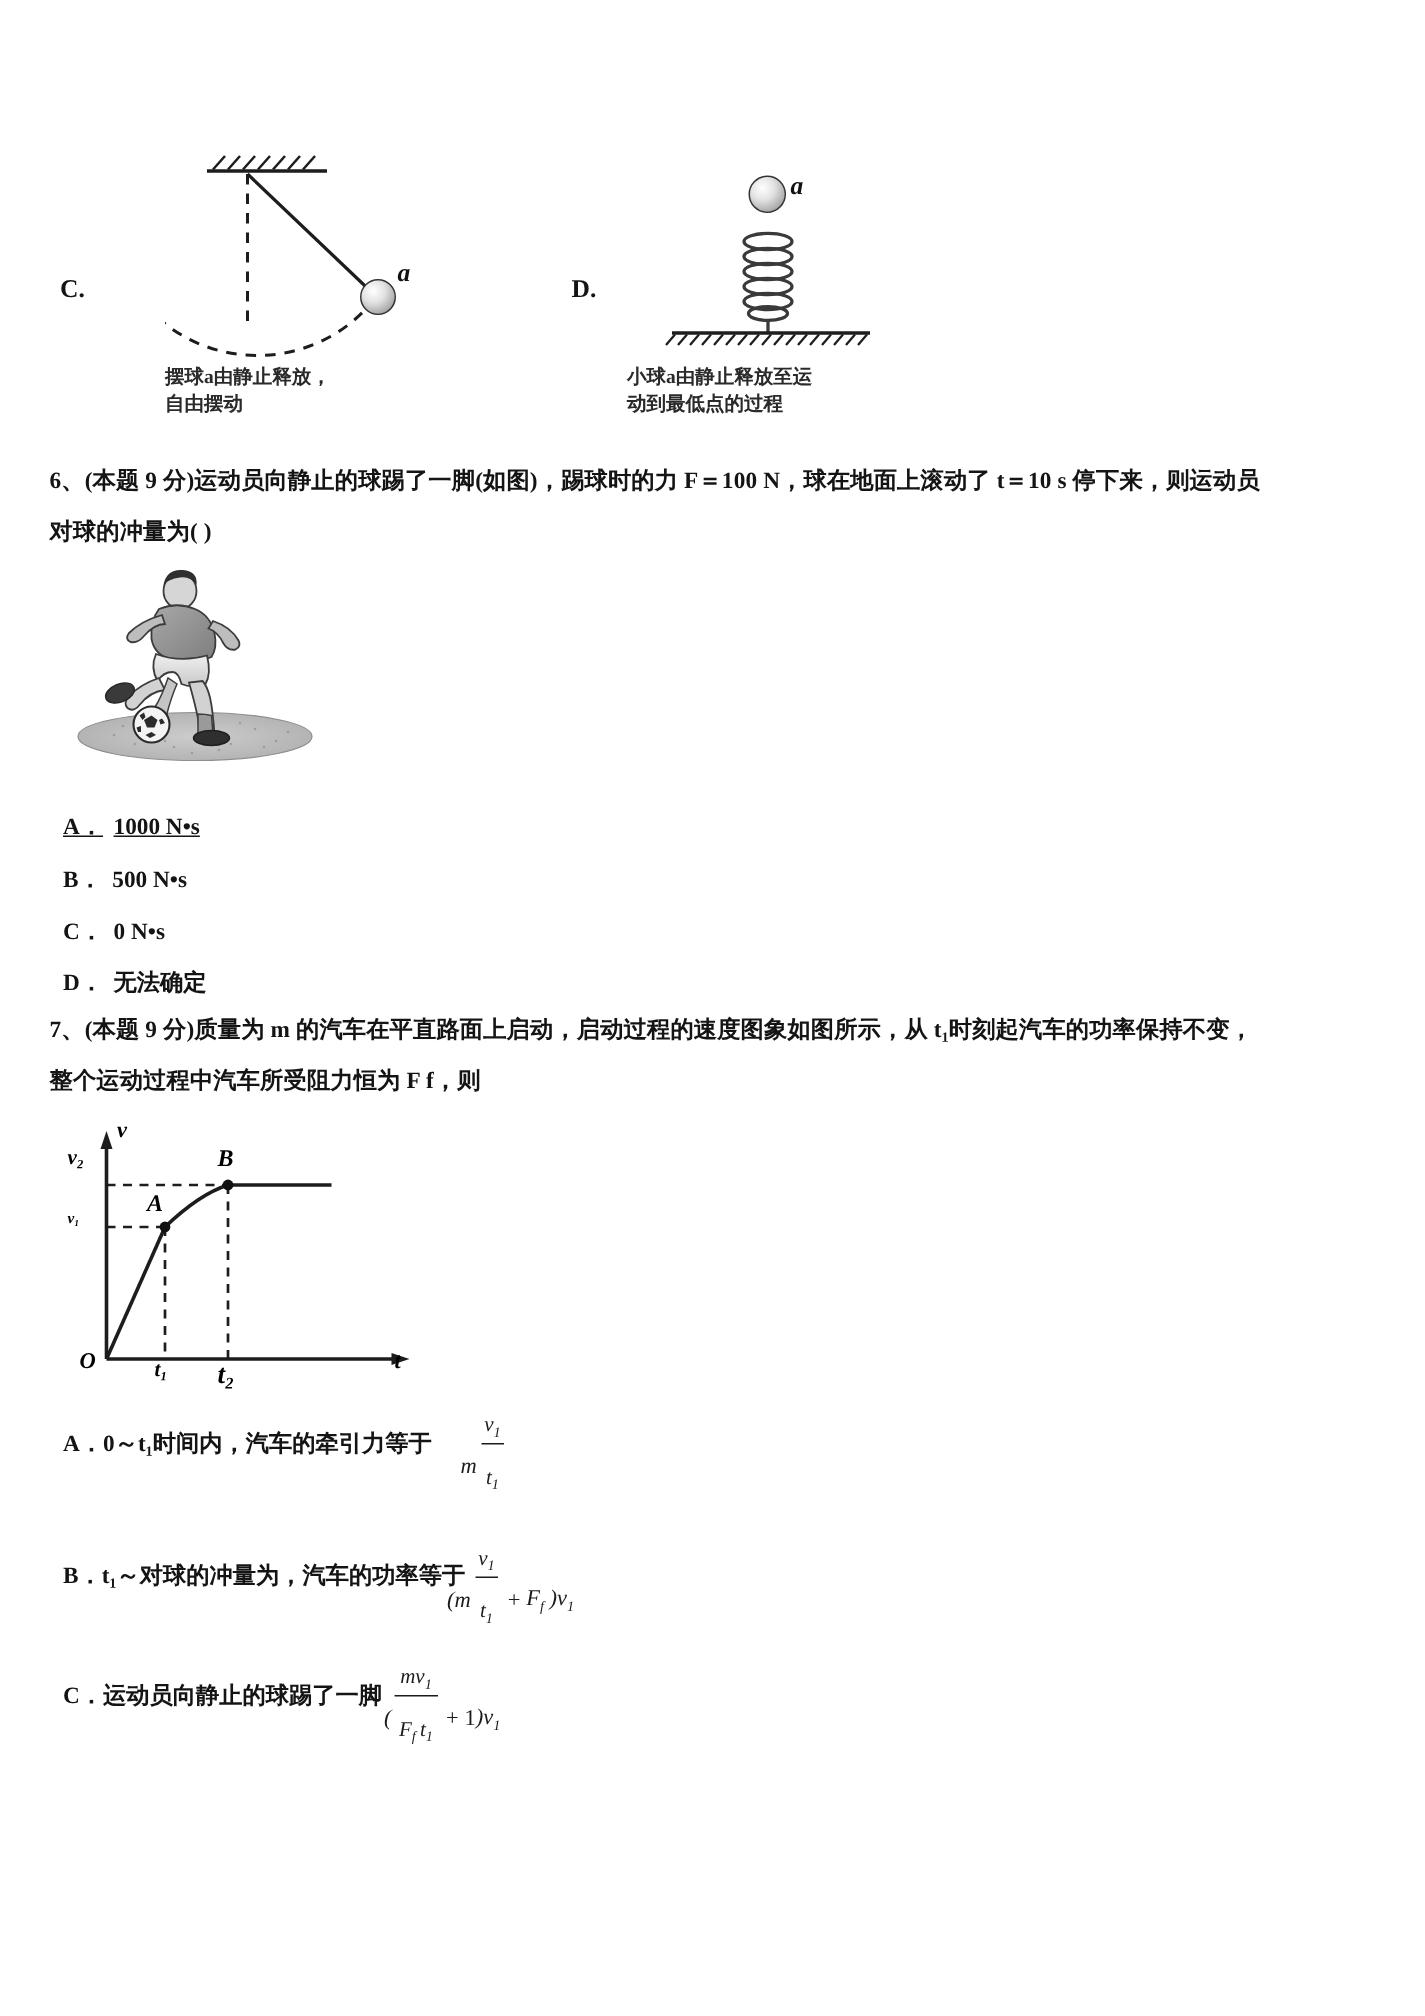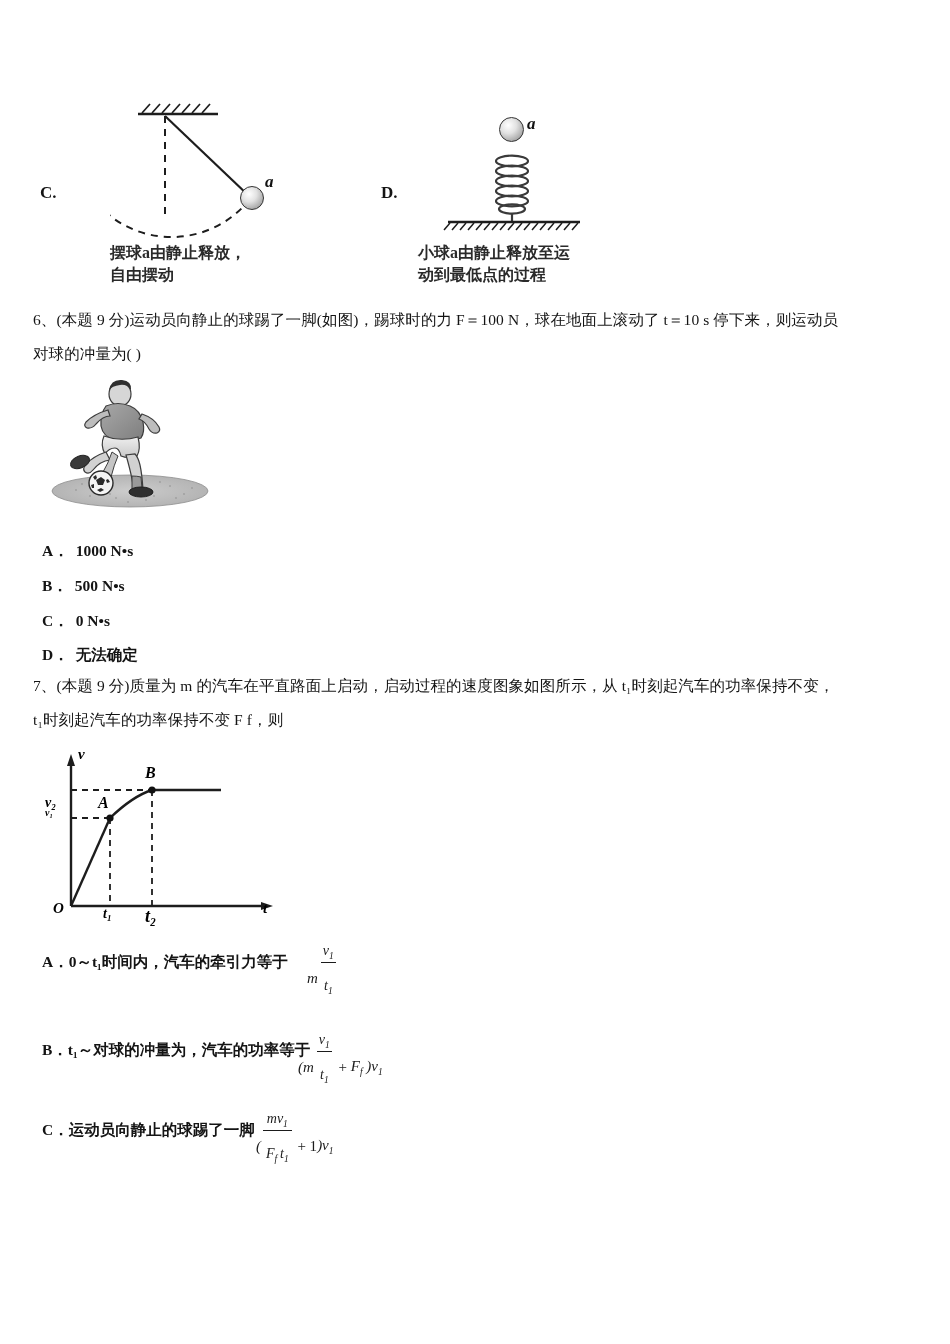--- a/index.html
+++ b/index.html
@@ -14,21 +14,21 @@
     font-family: "Liberation Serif", "DejaVu Serif", serif;
     color: #000000;
     overflow: hidden;
   }
 
   
   .qline {
     position: absolute;
     font-family: "Liberation Serif", "DejaVu Serif", serif;
     font-size: 15.5px;
-    font-weight: normal;
+    font-weight: bold;
     letter-spacing: 0.1px;
     white-space: nowrap;
     color: #141414;
   }
   .opt {
     position: absolute;
     font-family: "Liberation Serif", "DejaVu Serif", serif;
     font-size: 15.5px;
     font-weight: bold;
     white-space: nowrap;
@@ -37,21 +37,21 @@
   .choice-letter {
     position: absolute;
     font-family: "Liberation Serif", "DejaVu Serif", serif;
     font-size: 17px;
     font-weight: bold;
     color: #141414;
   }
   .caption {
     position: absolute;
     font-family: "Liberation Serif", "DejaVu Serif", serif;
-    font-size: 16px;
+    font-size: 13px;
     font-weight: bold;
     line-height: 1.35;
     color: #2a2a2a;
     white-space: pre-line;
   }
 
   
   .math {
     position: absolute;
     font-family: "Liberation Serif", "DejaVu Serif", serif;
@@ -242,35 +242,35 @@
     <g fill="#2b2b2b">
       <polygon points="59,99 63,102 61,107 56,107 54,102"></polygon>
       <polygon points="51,99 54,97 55,100 53,102"></polygon>
       <polygon points="66,101 68,104 65,105 64,102"></polygon>
       <polygon points="55,112 59,110 62,112 58,114"></polygon>
       <polygon points="49,107 52,106 52,110 50,110"></polygon>
     </g>
   </svg>
 </div>
 
-<div class="opt" style="left:42px; top:541px;">
+<div class="opt" style="left:42px; top:541px;text-decoration:underline;">
   <span>A．</span><span style="display:inline-block;width:7px;"></span><span>1000 N•s</span>
 </div>
 <div class="opt" style="left:42px; top:576px;">
   <span>B．</span><span style="display:inline-block;width:7px;"></span><span>500 N•s</span>
 </div>
 <div class="opt" style="left:42px; top:611px;">
   <span>C．</span><span style="display:inline-block;width:7px;"></span><span>0 N•s</span>
 </div>
 <div class="opt" style="left:42px; top:645px;">
   <span>D．</span><span style="display:inline-block;width:7px;"></span><span>无法确定</span>
 </div>
 
 <div class="qline" style="left:33px; top:676px;">7、(本题 9 分)质量为 m 的汽车在平直路面上启动，启动过程的速度图象如图所示，从 t₁时刻起汽车的功率保持不变，</div>
-<div class="qline" style="left:33px; top:710px;">t₁时刻起汽车的功率保持不变 F f，则</div>
+<div class="qline" style="left:33px; top:710px;">整个运动过程中汽车所受阻力恒为 F f，则</div>
 
 <div class="fig" style="left:35px; top:748px; width:250px; height:170px;">
   <svg width="250" height="170" viewBox="0 0 250 170">
 
     <line x1="36" y1="158" x2="36" y2="16" stroke="#1d1d1d" stroke-width="2.4"></line>
     <polygon points="36,6 32,18 40,18" fill="#1d1d1d"></polygon>
 
     <line x1="36" y1="158" x2="228" y2="158" stroke="#1d1d1d" stroke-width="2.4"></line>
     <polygon points="238,158 226,154 226,162" fill="#1d1d1d"></polygon>
 
@@ -285,21 +285,21 @@
 
     <circle cx="75" cy="70" r="3.6" fill="#111"></circle>
     <circle cx="117" cy="42" r="3.6" fill="#111"></circle>
   </svg>
 
   
   <div style="position:absolute; left:43px; top:-2px; font-size:15px; font-style:italic; font-weight:bold;">v</div>
   <div style="position:absolute; left:228px; top:152px; font-size:15px; font-style:italic; font-weight:bold;">t</div>
   <div style="position:absolute; left:18px; top:152px; font-size:15px; font-style:italic; font-weight:bold;">O</div>
 
-  <div style="position:absolute; left:10px; top:47px; font-size:14px; font-style:italic; font-weight:bold;">v₂</div>
+  <div style="position:absolute; left:10px; top:17px; font-size:14px; font-style:italic; font-weight:bold;">v₂</div>
   <div style="position:absolute; left:10px; top:59px; font-size:10px; font-style:italic; font-weight:bold;">v₁</div>
 
   <div style="position:absolute; left:68px; top:158px; font-size:14px; font-style:italic; font-weight:bold;">t₁</div>
   <div style="position:absolute; left:110px; top:158px; font-size:18px; font-style:italic; font-weight:bold;">t₂</div>
 
   <div style="position:absolute; left:63px; top:46px; font-size:16px; font-style:italic; font-weight:bold;">A</div>
   <div style="position:absolute; left:110px; top:16px; font-size:16px; font-style:italic; font-weight:bold;">B</div>
 </div>
 
 <div class="opt" style="left:42px; top:952px;">

